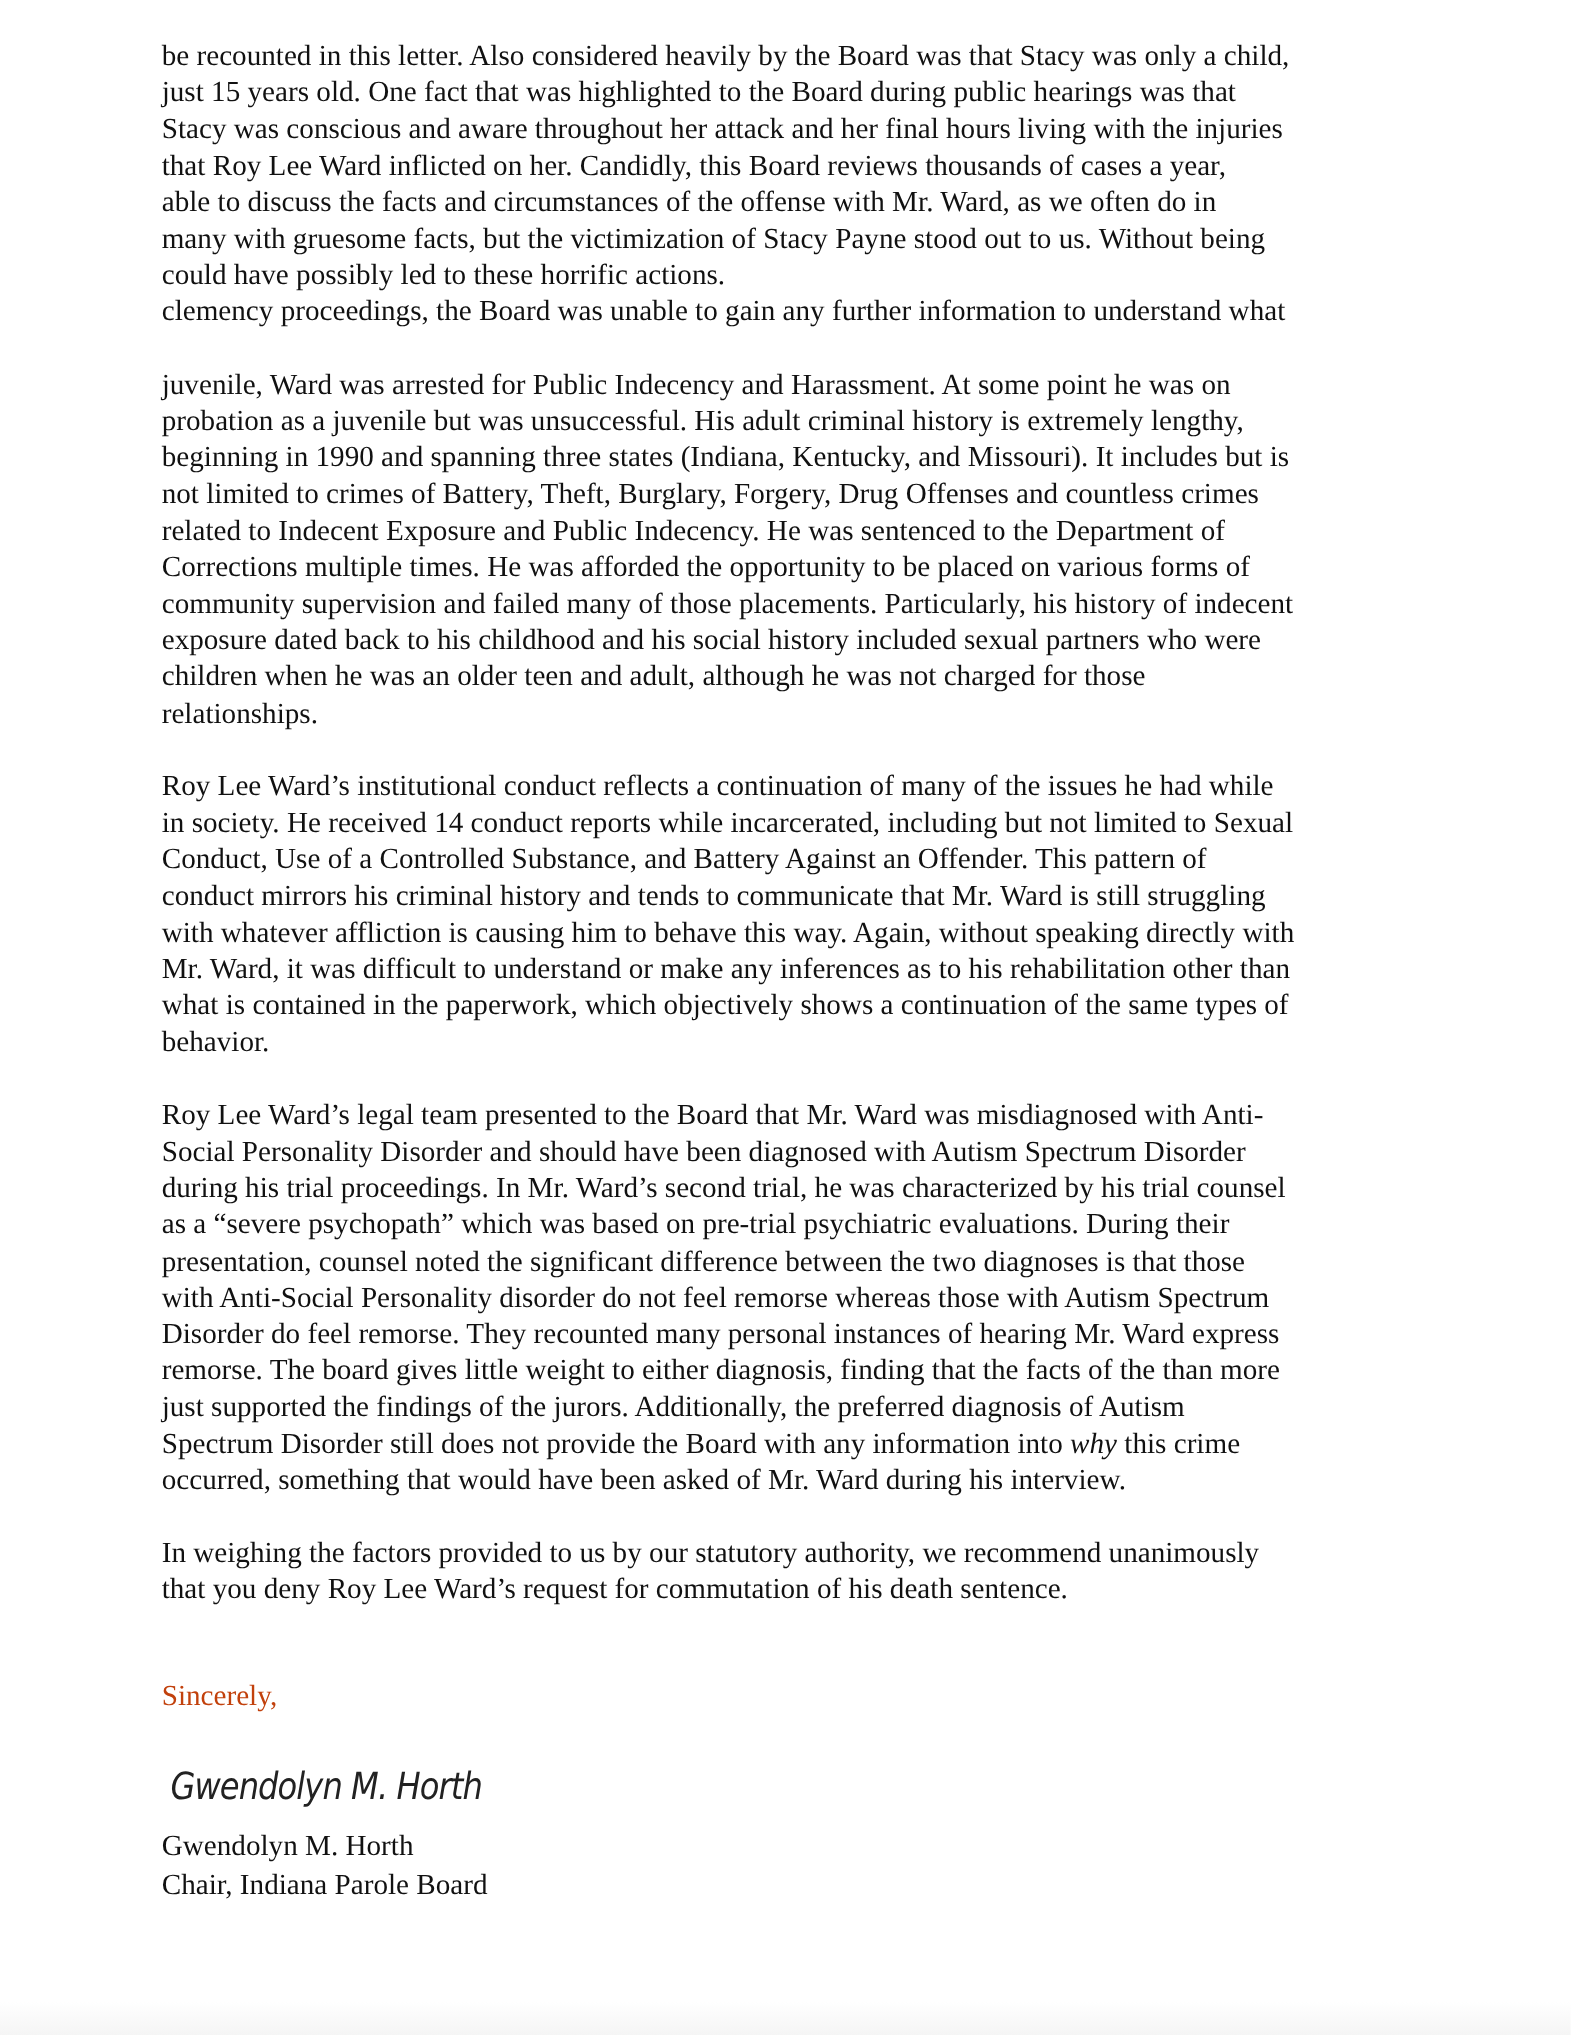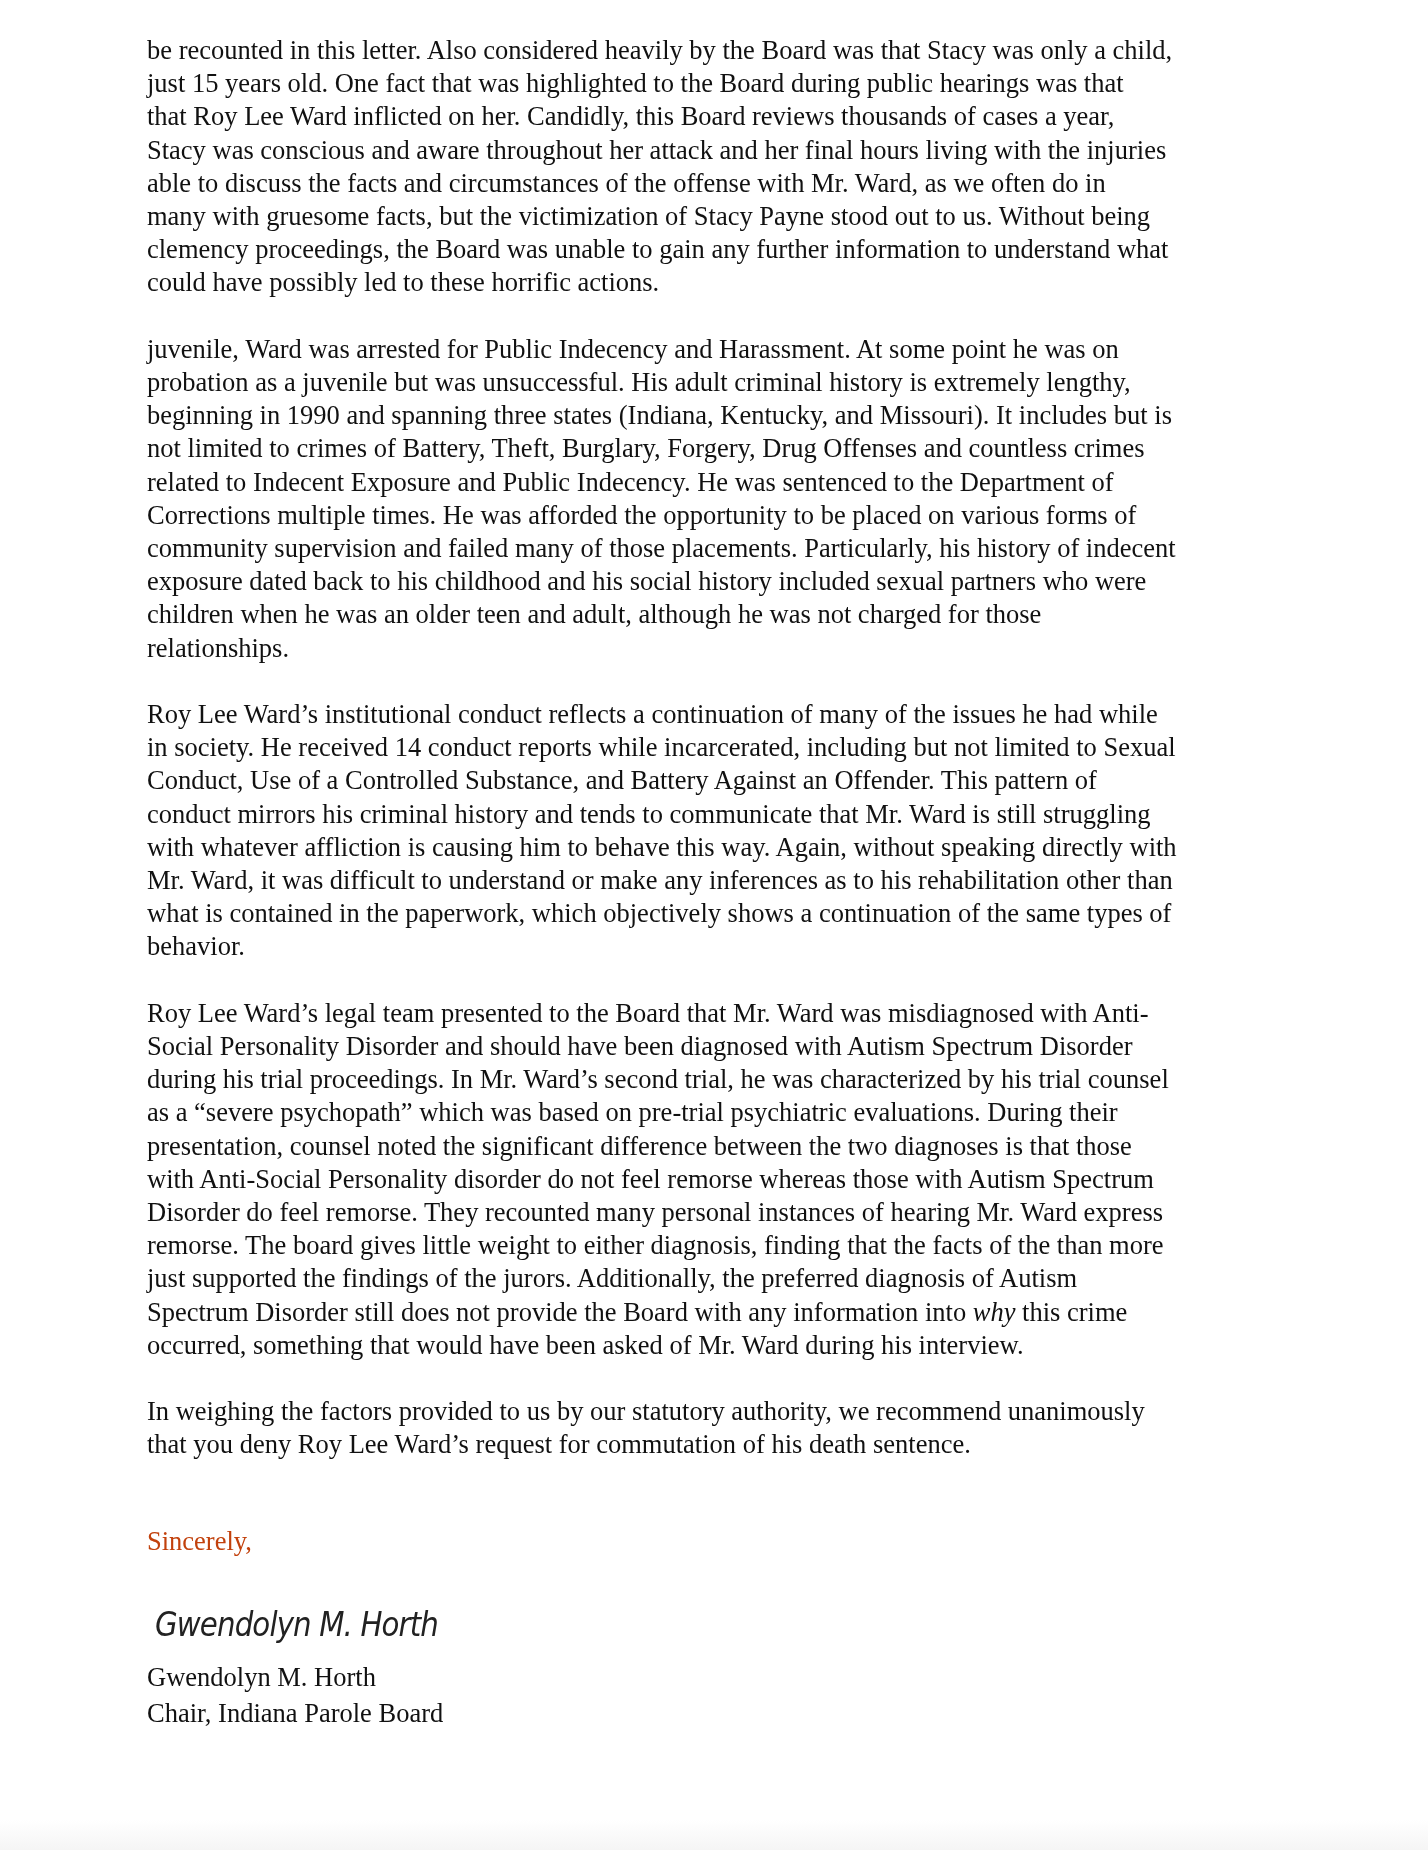--- a/index.html
+++ b/index.html
@@ -40,26 +40,26 @@
   </style>
 </head>
 <body>
 
 <div class="page">
   <div class="body-text">
 
     <p class="para">
       <span class="line">be recounted in this letter. Also considered heavily by the Board was that Stacy was only a child,</span>
       <span class="line">just 15 years old. One fact that was highlighted to the Board during public hearings was that</span>
+      <span class="line">Stacy was conscious and aware throughout her attack and her final hours living with the injuries</span>
       <span class="line">that Roy Lee Ward inflicted on her. Candidly, this Board reviews thousands of cases a year,</span>
-      <span class="line">Stacy was conscious and aware throughout her attack and her final hours living with the injuries</span>
       <span class="line">able to discuss the facts and circumstances of the offense with Mr. Ward, as we often do in</span>
       <span class="line">many with gruesome facts, but the victimization of Stacy Payne stood out to us. Without being</span>
+      <span class="line">could have possibly led to these horrific actions.</span>
       <span class="line">clemency proceedings, the Board was unable to gain any further information to understand what</span>
-      <span class="line">could have possibly led to these horrific actions.</span>
     </p>
 
     <p class="para">
       <span class="line">juvenile, Ward was arrested for Public Indecency and Harassment. At some point he was on</span>
       <span class="line">probation as a juvenile but was unsuccessful. His adult criminal history is extremely lengthy,</span>
       <span class="line">beginning in 1990 and spanning three states (Indiana, Kentucky, and Missouri). It includes but is</span>
       <span class="line">not limited to crimes of Battery, Theft, Burglary, Forgery, Drug Offenses and countless crimes</span>
       <span class="line">related to Indecent Exposure and Public Indecency. He was sentenced to the Department of</span>
       <span class="line">Corrections multiple times. He was afforded the opportunity to be placed on various forms of</span>
       <span class="line">community supervision and failed many of those placements. Particularly, his history of indecent</span>

